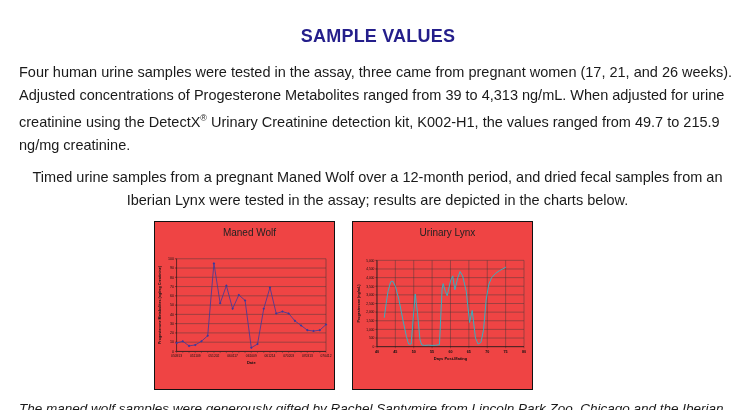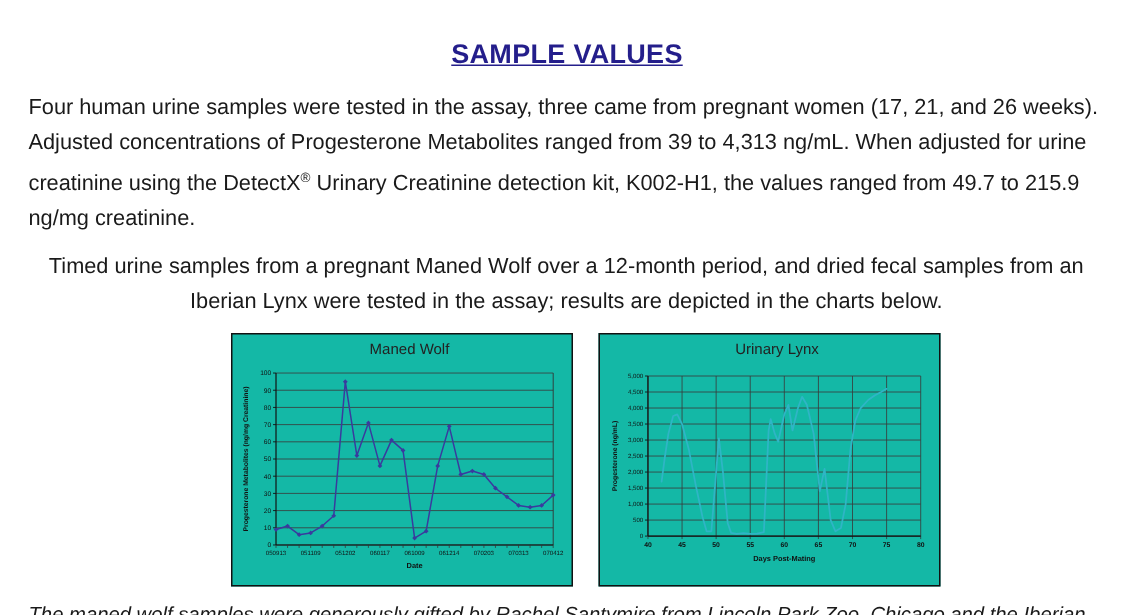--- a/index.html
+++ b/index.html
@@ -2,31 +2,31 @@
 <html><head>
 <meta charset="utf-8">
 <style>
   html,body{margin:0;padding:0;background:#ffffff;}
   .page{
     width:756px;height:410px;position:relative;background:#ffffff;
     font-family:"Liberation Sans",sans-serif;color:#1a1a1a;overflow:hidden;
   }
   h1.title{
     margin:0;padding-top:26px;text-align:center;
-    font-size:18px;font-weight:bold;letter-spacing:.2px;text-decoration:underline;
+    font-size:18px;font-weight:bold;letter-spacing:.2px;
   }
   p.body{
     font-size:14.5px;line-height:23px;margin:14px 20px 0 19px;
   }
   p.body.second{margin-top:9px;text-align:center;}
   sup.reg{font-size:9px;}
   .charts-row{display:flex;gap:17px;margin:9px 0 0 154px;}
   figure.chart-box{
-    width:228px;height:169px;margin:0;border:1.5px solid #111;
-    position:relative;background:#14b8a6;box-sizing:border-box;
+    width:181px;height:169px;margin:0;border:1.5px solid #111;
+    position:relative;background:#ef4444;box-sizing:border-box;
   }
   .chart-title{
     position:absolute;top:5px;left:0;width:100%;text-align:center;
     font-size:10px;color:#222;padding-left:10px;box-sizing:border-box;
   }
   figure.chart-box svg{position:absolute;left:0;top:0;width:100%;height:100%;}
   p.footnote{
     font-style:italic;font-size:13.5px;line-height:16px;margin:11px 20px 0 19px;
   }
 </style>

